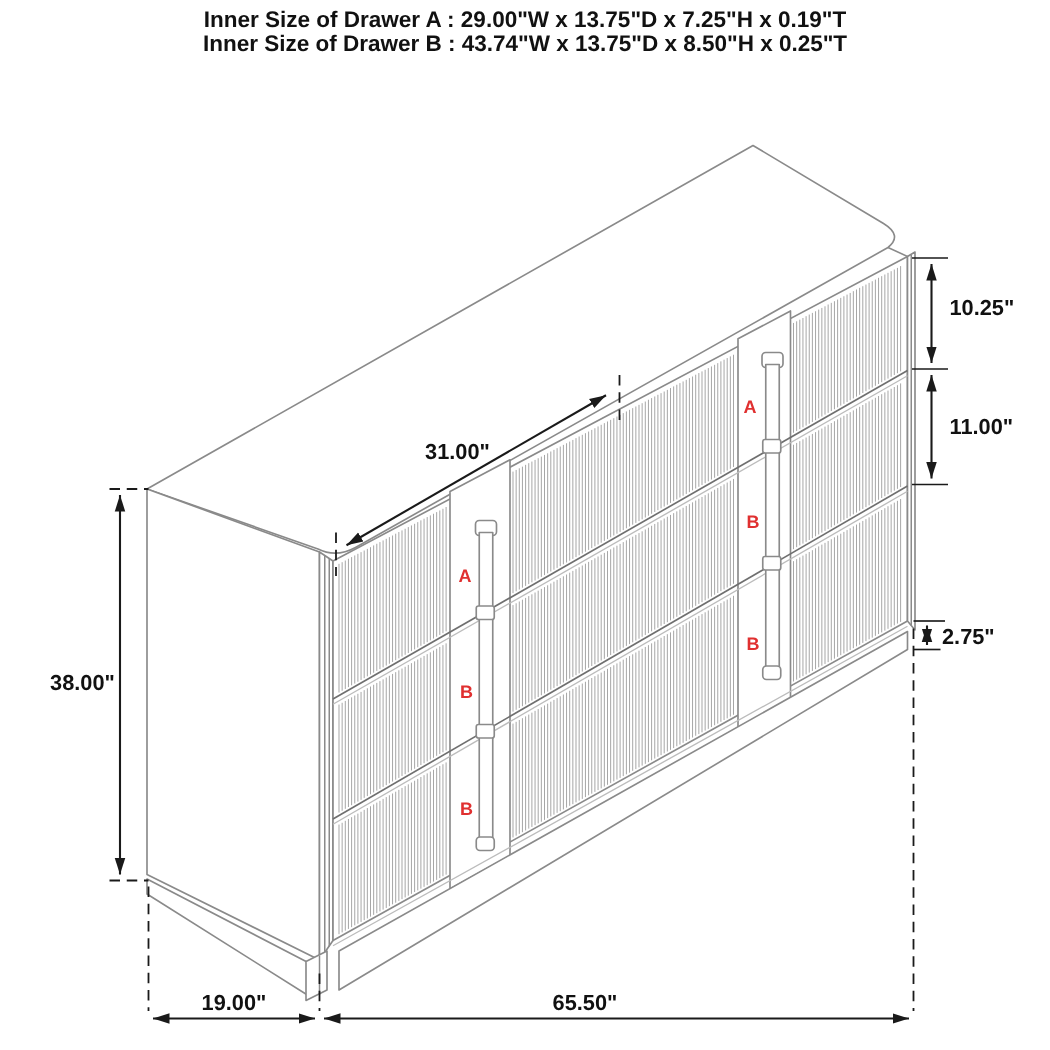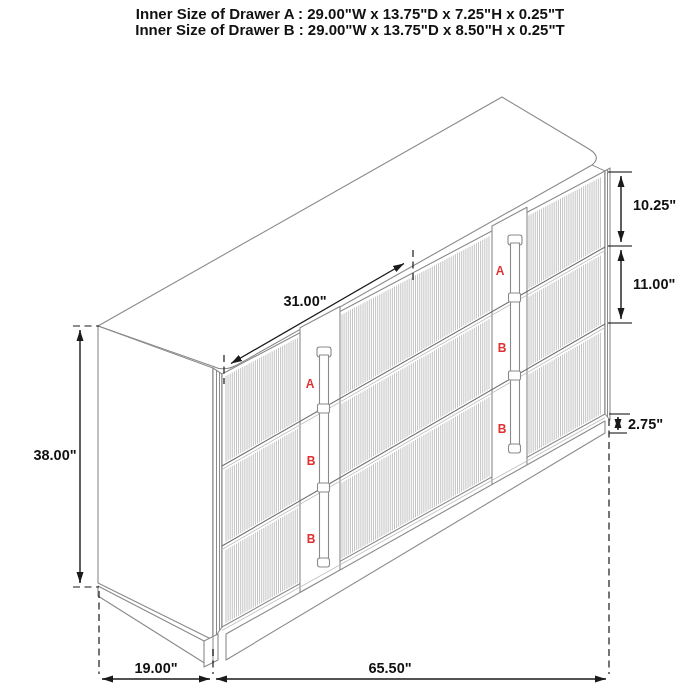--- a/index.html
+++ b/index.html
@@ -19,22 +19,22 @@
   .ext{stroke:#1a1a1a;stroke-width:1.2;fill:none;stroke-dasharray:7 4.5;}
   .dimtxt{font-size:14.5px;font-weight:700;fill:#111;}
   .redlbl{font-size:12px;font-weight:700;}
 </style>
 </head>
 <body>
 
 <div class="stage">
 
   <div class="title">
-    <div>Inner Size of Drawer A : 29.00"W x 13.75"D x 7.25"H x 0.25"T</div>
-    <div>Inner Size of Drawer B : 29.00"W x 13.75"D x 8.50"H x 0.25"T</div>
+    <div>Inner Size of Drawer A : 29.00"W x 13.75"D x 7.25"H x 0.19"T</div>
+    <div>Inner Size of Drawer B : 43.74"W x 13.75"D x 8.50"H x 0.25"T</div>
   </div>
 
   <svg id="d" width="700" height="700" viewBox="0 0 700 700">
     <defs>
       <marker id="ah" viewBox="0 0 12 9" refX="11" refY="4.5" markerWidth="12" markerHeight="9" orient="auto-start-reverse" markerUnits="userSpaceOnUse">
         <path d="M0,1 L11,4.5 L0,8 Z" fill="#1a1a1a"></path>
       </marker>
     </defs>
 
     <g>

